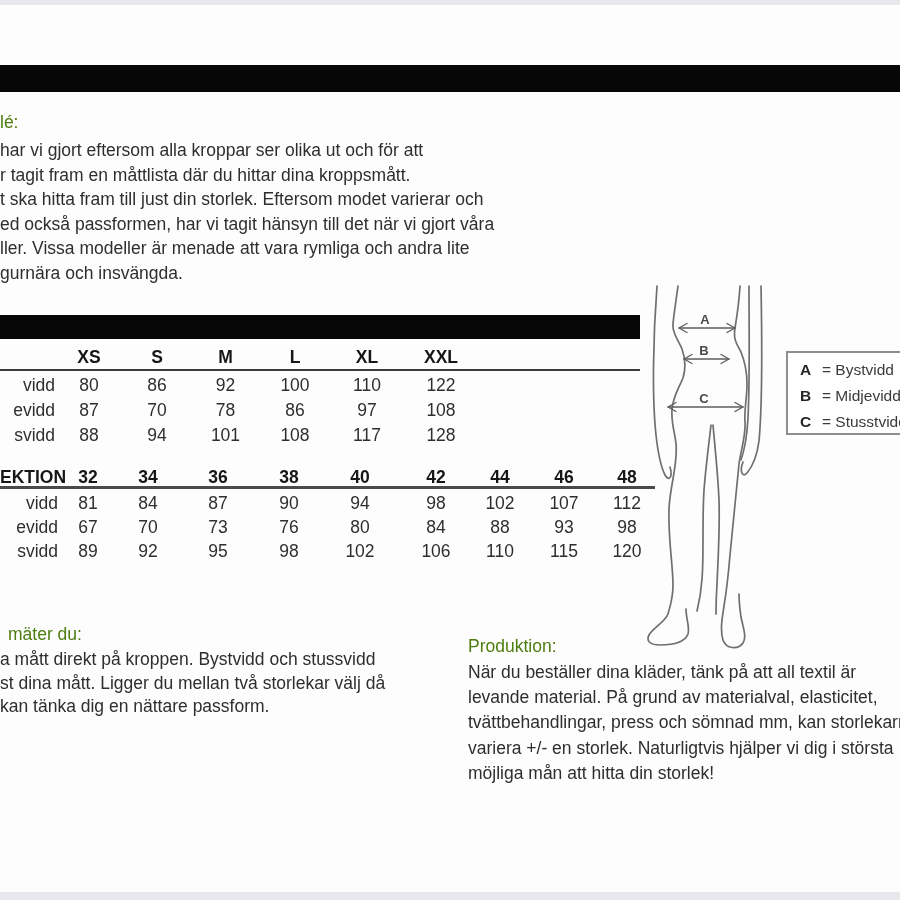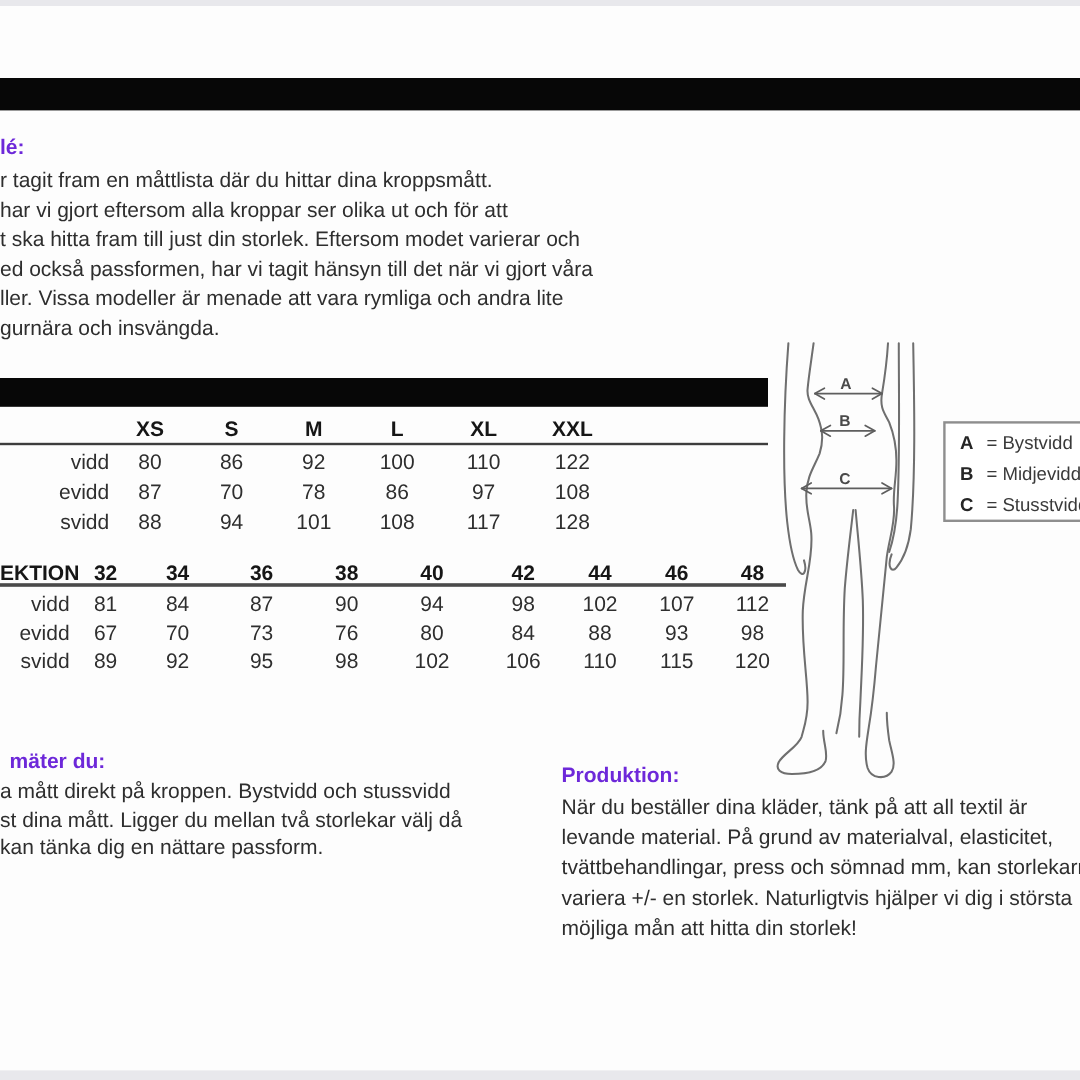--- a/index.html
+++ b/index.html
@@ -10,25 +10,25 @@
     font-size:17.5px;
   }
   .abs{position:absolute;}
   .nowrap{white-space:nowrap;}
   .strip{left:0;width:900px;background:#e8e8ec;}
   .strip.top{top:0;height:5px;}
   .strip.bottom{top:892px;height:8px;}
   .blackbar{background:#070707;}
   .bar1{left:0;top:65px;width:900px;height:27px;}
   .bar2{left:0;top:315px;width:640px;height:24px;}
-  .h{font-weight:bold;color:#6d28d9;}
+  .h{font-weight:normal;color:#4d7c0f;}
   .intro-h{left:0;top:112px;}
   .intro-p{left:0;top:138px;line-height:24.6px;}
   
-  .t1-grid{display:grid;grid-template-columns:55px 68px 68px 69px 70px 74px 74px;align-items:center;margin-left:36px;}
+  .t1-grid{display:grid;grid-template-columns:55px 68px 68px 69px 70px 74px 74px;align-items:center;}
   .t2-grid{display:grid;grid-template-columns:58px 60px 60px 80px 62px 80px 72px 56px 72px 54px;align-items:center;}
   .t-head{font-weight:bold;color:#161616;}
   .cell{text-align:center;}
   .lbl{text-align:right;}
   .t1-head{left:0;top:346px;width:478px;height:23px;}
   .t1-line{left:0;top:369px;width:640px;height:2px;background:#3d3d3d;}
   .t1-rows{left:0;top:373px;width:478px;}
   .t1-rows .t1-grid{height:25px;}
   .t2-head{left:0;top:467px;width:654px;height:20px;}
   .t2-line{left:0;top:486px;width:655px;height:3px;background:#4a4a4a;}
@@ -53,22 +53,22 @@
 <body>
 
 <div>
 
   <div class="abs strip top"></div>
 
   <div class="abs blackbar bar1"></div>
 
   <div class="abs h intro-h nowrap">lé:</div>
   <div class="abs intro-p">
+    <div class="nowrap">har vi gjort eftersom alla kroppar ser olika ut och för att</div>
     <div class="nowrap">r tagit fram en måttlista där du hittar dina kroppsmått.</div>
-    <div class="nowrap">har vi gjort eftersom alla kroppar ser olika ut och för att</div>
     <div class="nowrap">t ska hitta fram till just din storlek. Eftersom modet varierar och</div>
     <div class="nowrap">ed också passformen, har vi tagit hänsyn till det när vi gjort våra</div>
     <div class="nowrap">ller. Vissa modeller är menade att vara rymliga och andra lite</div>
     <div class="nowrap">gurnära och insvängda.</div>
   </div>
 
   <div class="abs blackbar bar2"></div>
 
   <div class="abs t1-grid t1-head">
     <div class="lbl"></div>

